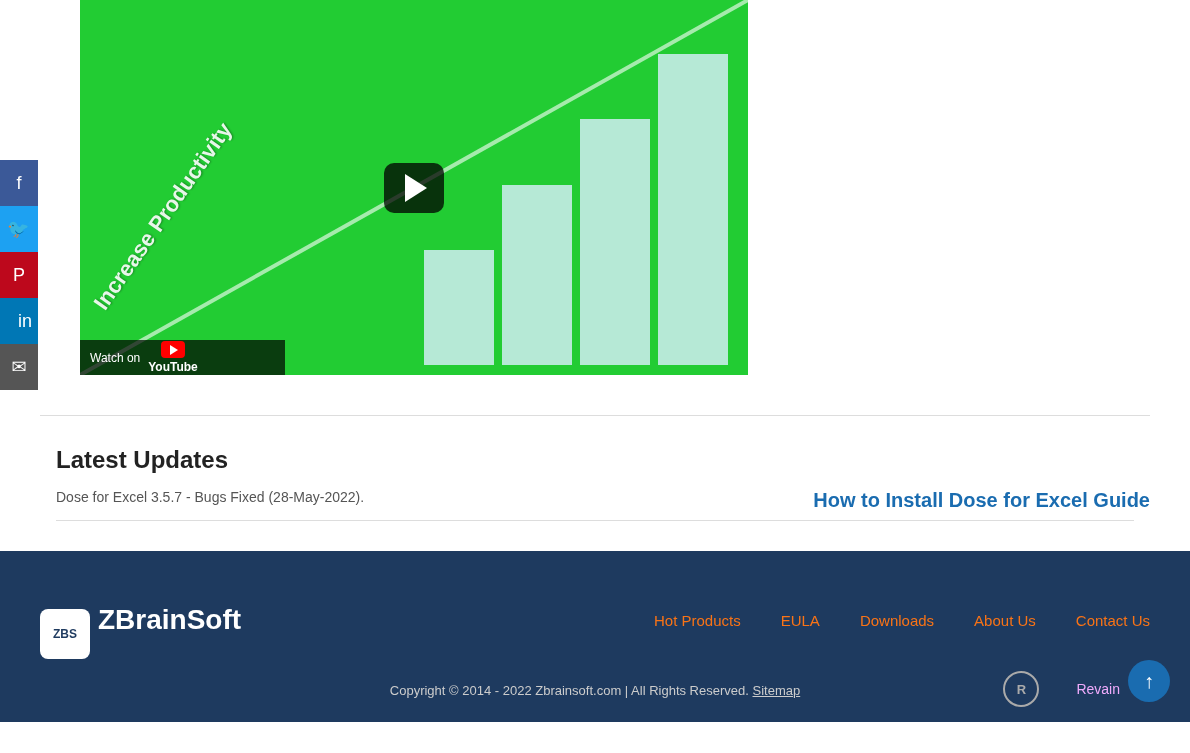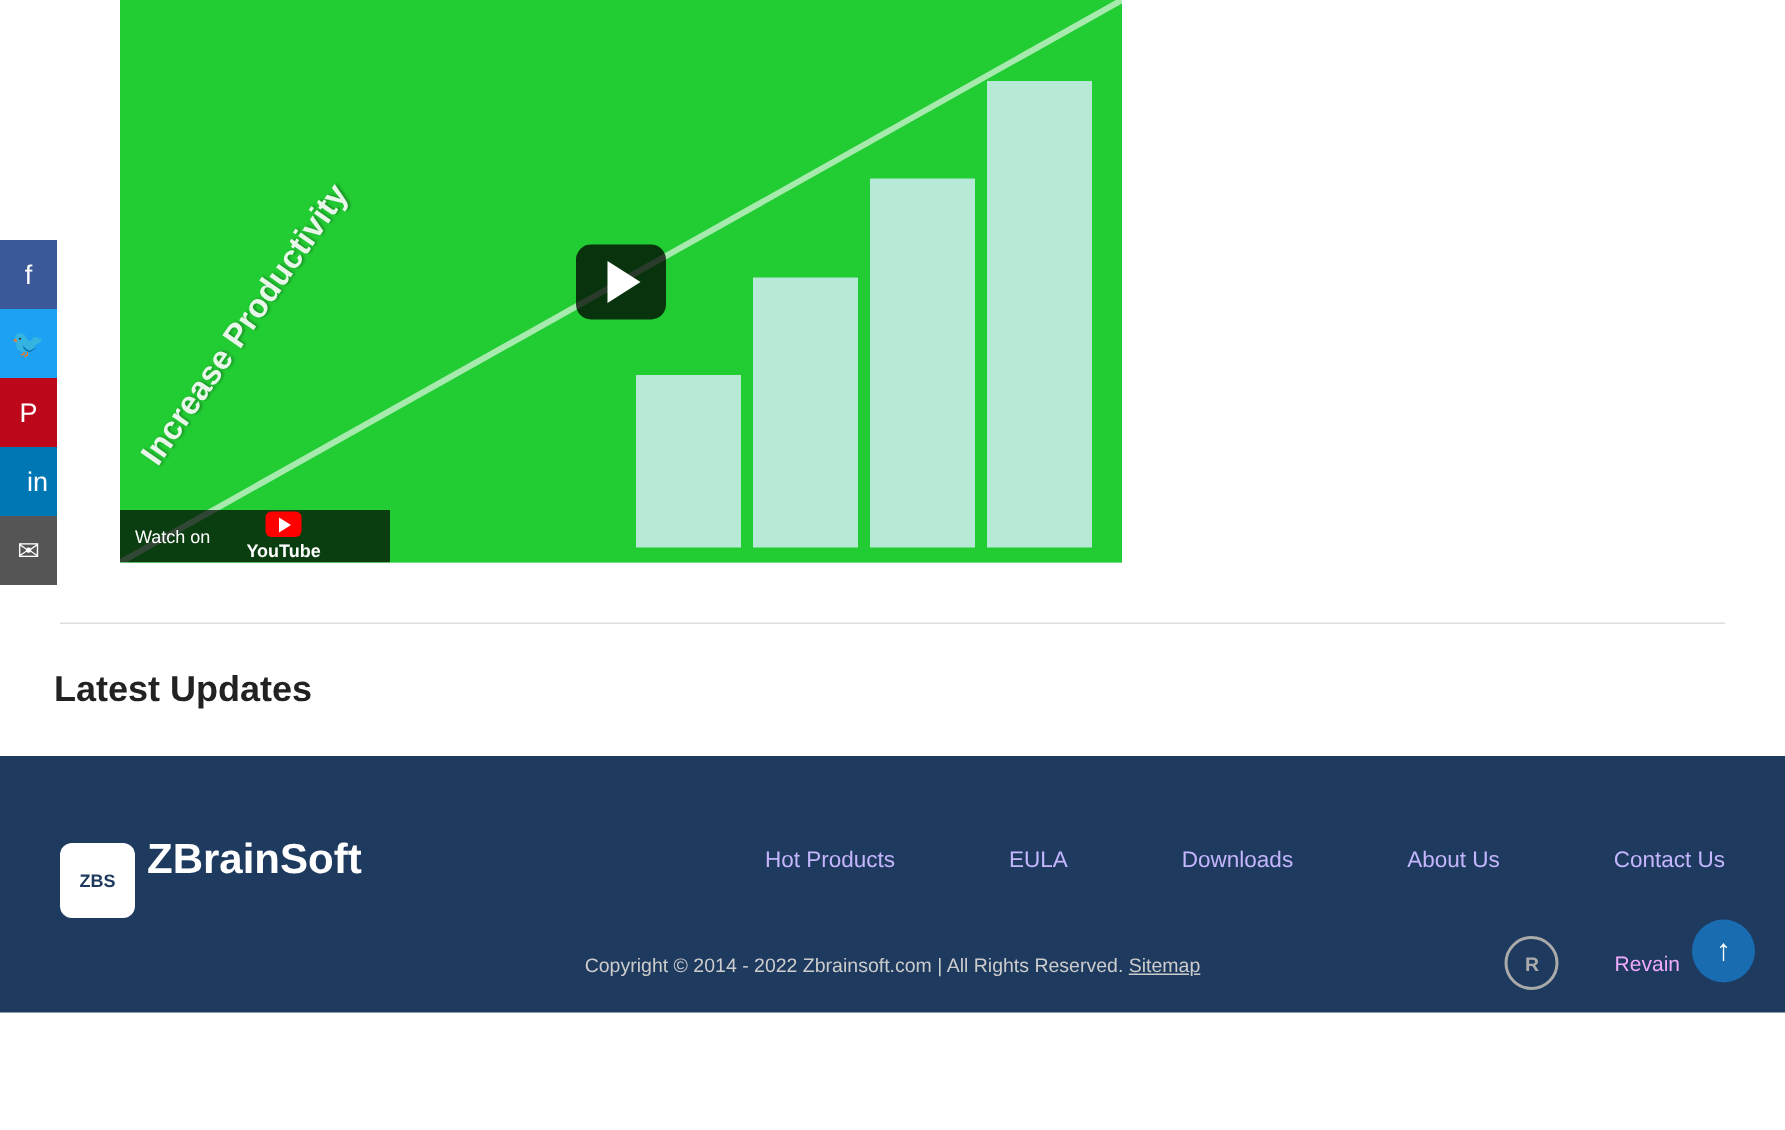--- a/index.html
+++ b/index.html
@@ -114,26 +114,26 @@
       border-bottom: 14px solid transparent;
       border-left: 22px solid #fff;
       margin-left: 4px;
     }
 
     
     .watch-bar {
       position: absolute;
       bottom: 0;
       left: 0;
-      width: 180px;
+      width: 205px;
       height: 35px;
       background: rgba(0,0,0,0.7);
       display: flex;
       align-items: center;
-      gap: 24px;
+      gap: 8px;
       padding: 0 10px;
     }
     .watch-text {
       color: #fff;
       font-size: 12px;
     }
     .youtube-logo {
       display: flex;
       align-items: center;
       gap: 2px;
@@ -164,21 +164,21 @@
 
     
     .separator {
       border: none;
       border-top: 1px solid #ddd;
       margin: 40px 40px 30px 40px;
     }
 
     
     .updates-section {
-      padding: 0 36px;
+      padding: 0 56px;
       margin-bottom: 30px;
     }
     .updates-title {
       font-size: 24px;
       font-weight: bold;
       color: #222;
       margin-bottom: 15px;
     }
     .update-link {
       color: #555;
@@ -241,24 +241,23 @@
     .logo-text {
       color: #fff;
       font-size: 28px;
       font-weight: bold;
     }
     .footer-nav {
       display: flex;
       gap: 40px;
     }
     .footer-nav-link {
-      color: #c4b5fd;
+      color: #f97316;
       text-decoration: none;
       font-size: 15px;
-      margin-left: 36px;
     }
     .footer-copyright {
       color: #ccc;
       font-size: 13px;
       text-align: center;
       line-height: 1.8;
     }
     .sitemap-link {
       color: #ccc;
       text-decoration: underline;
@@ -360,20 +359,26 @@
         </div>
       </div>
     </div>
   </div>
 </div>
 
 <hr class="separator">
 
 <div class="updates-section">
   <h2 class="updates-title">Latest Updates</h2>
+  <div class="updates-row">
+    <div class="updates-left">
+      <a class="update-link" href="#">Dose for Excel 3.5.7 - Bugs Fixed (28-May-2022).</a>
+    </div>
+    <a class="guide-link" href="#">How to Install Dose for Excel Guide</a>
+  </div>
 </div>
 
 <div class="footer">
   <div class="footer-top">
     <div class="footer-logo">
       <div class="logo-icon">
         <span>ZBS</span>
       </div>
       <span class="logo-text">ZBrainSoft</span>
     </div>

